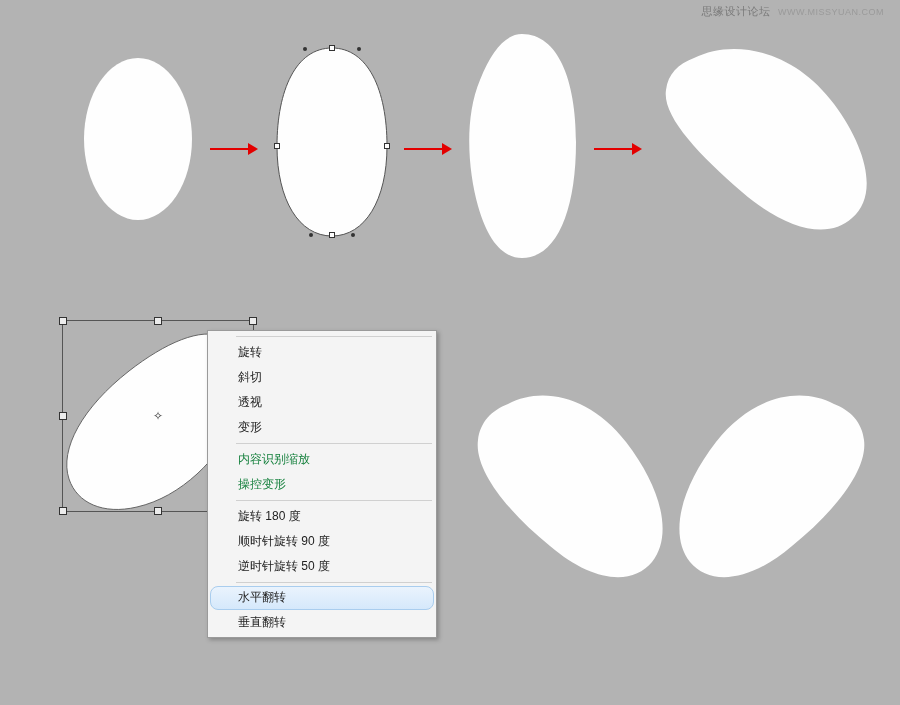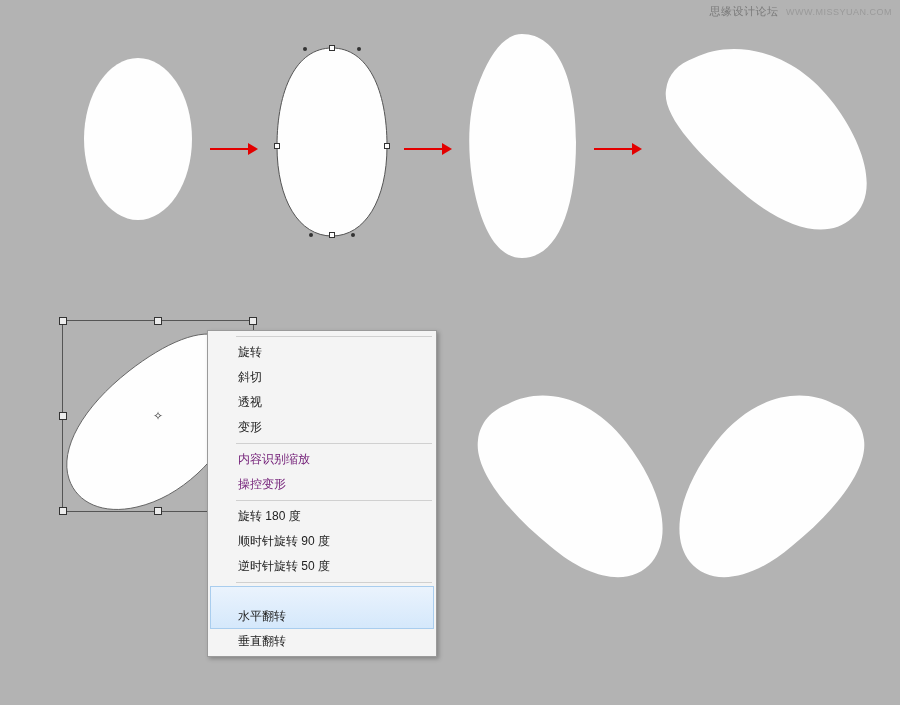--- a/index.html
+++ b/index.html
@@ -98,35 +98,35 @@
     box-shadow: 2px 2px 4px rgba(0,0,0,0.25);
     font-size: 12px;
     padding: 2px;
   }
   .menu-item {
     padding: 4px 14px 4px 28px;
     color: #222;
     white-space: nowrap;
     cursor: default;
   }
-  .menu-item.disabled { color: #701a75; }
+  .menu-item.disabled { color: #15803d; }
   .menu-item.highlight {
     background: linear-gradient(#eaf3fd, #d5e8fb);
     border: 1px solid #a9cdee;
-    border-radius: 0;
-    padding: 21px 13px 3px 27px;
+    border-radius: 8px;
+    padding: 2px 13px 3px 27px;
   }
   .menu-sep {
     height: 1px;
     background: #d0d0d0;
     margin: 3px 2px 3px 26px;
   }
   .watermark {
     position: absolute;
-    right: 8px; top: 4px;
+    right: 16px; top: 4px;
     font-size: 11px;
     color: #7a7a7a;
     letter-spacing: 0.5px;
   }
   .watermark .sub { font-size: 9px; color: #9a9a9a; margin-left: 4px; }
 </style>
 </head>
 <body>
 
 <div class="canvas">

